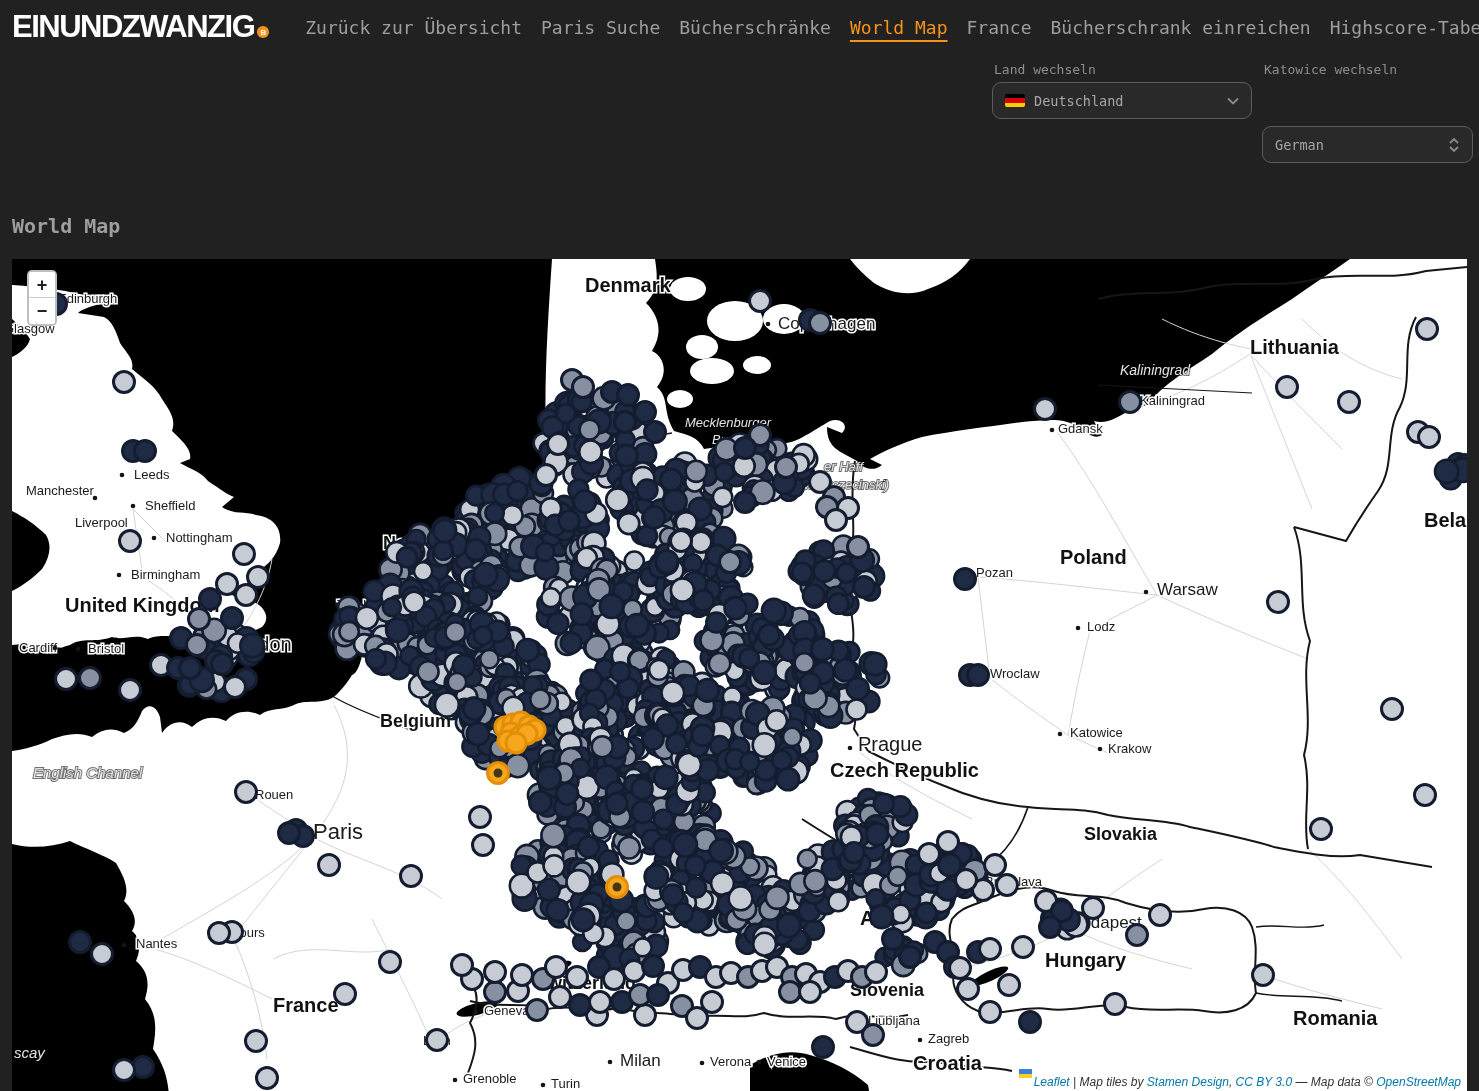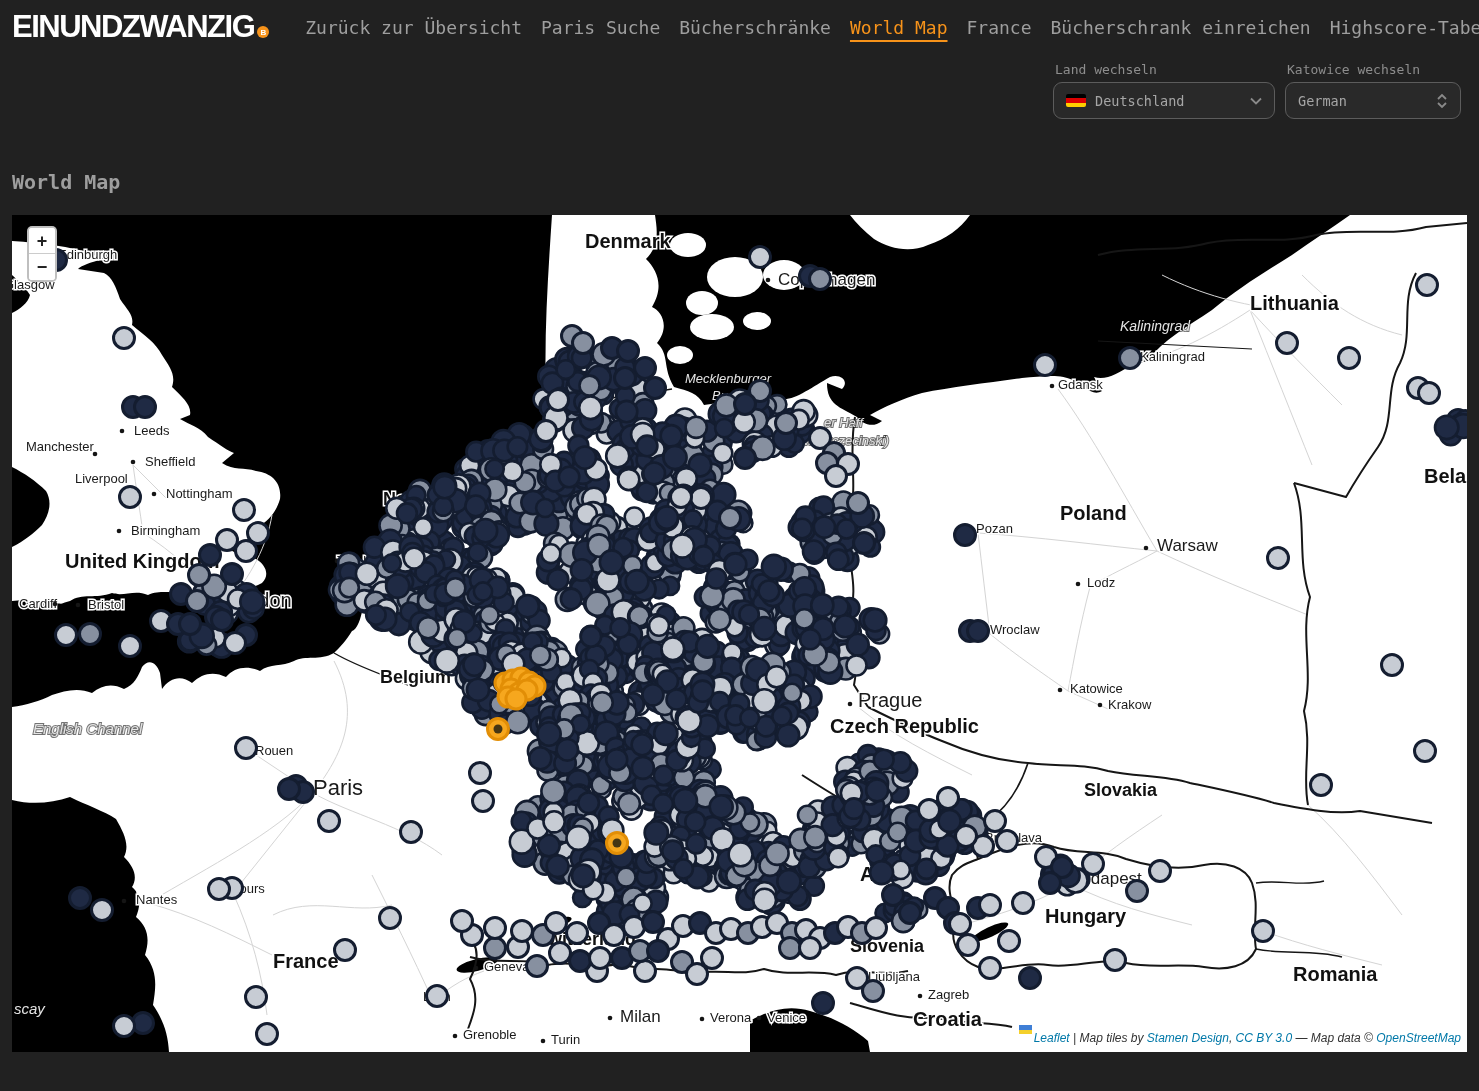--- a/index.html
+++ b/index.html
@@ -11,27 +11,27 @@
   .logo { font-family:"Liberation Sans", sans-serif; font-weight:800; font-size:31px;
     letter-spacing:-1.5px; color:#fff; display:flex; align-items:center; white-space:nowrap; }
   .btc-dot { width:12px; height:12px; border-radius:50%; background:#f7931a; color:#fff;
     font-size:8px; font-weight:bold; display:inline-flex; align-items:center; justify-content:center;
     margin-left:3px; margin-top:10px; font-family:"Liberation Sans", sans-serif; letter-spacing:0;}
   .vdiv { width:1px; height:36px; background:#3e3e3e; margin:0 16px 0 20px; }
   nav { display:flex; gap:19px; align-items:center; }
   nav a { color:#9e9e9e; font-size:18px; text-decoration:none; white-space:nowrap; cursor:pointer; }
   nav a.active { color:#f7931a; text-decoration:underline; text-underline-offset:6px; text-decoration-thickness:1.5px; }
 
-  .controls-row { display:flex; justify-content:flex-end; gap:10px; padding:8px 18px 0 0; }
+  .controls-row { display:flex; justify-content:flex-end; gap:10px; padding:8px 6px 0 0; }
   .ctl { display:flex; flex-direction:column; }
   .ctl-label { color:#8d8d8d; font-size:13px; margin:0 0 5px 2px; }
   .selectbox { height:37px; background:#292929; border:1px solid #5c5c5c; border-radius:9px;
     display:flex; align-items:center; padding:0 12px; gap:9px; color:#a6a6a6; font-size:13.5px;
     cursor:pointer; }
-  .selectbox.w1 { width:222px; } .selectbox.w2 { width:176px; }
+  .selectbox.w1 { width:260px; } .selectbox.w2 { width:211px;margin-top:44px; }
   .flag-de { width:20px; height:13px; display:flex; flex-direction:column; border-radius:2px; overflow:hidden; flex:0 0 auto;}
   .flag-de i { flex:1; } .flag-de i:nth-child(1){background:#000;} .flag-de i:nth-child(2){background:#d00;} .flag-de i:nth-child(3){background:#ffce00;}
   .spacer { flex:1; }
   .chev svg { display:block; }
 
   
   h1.page-title { font-size:20px; font-weight:bold; color:#9e9e9e; margin:51px 0 0 12px;
     font-family:"DejaVu Sans Mono", monospace; }
 
   

